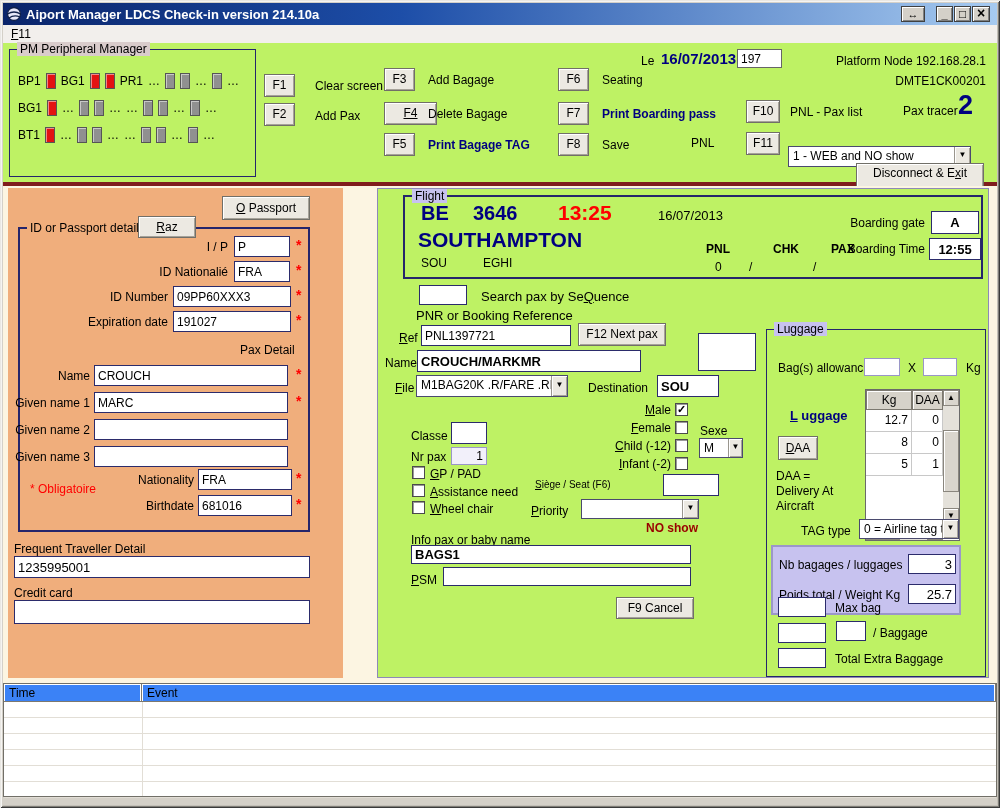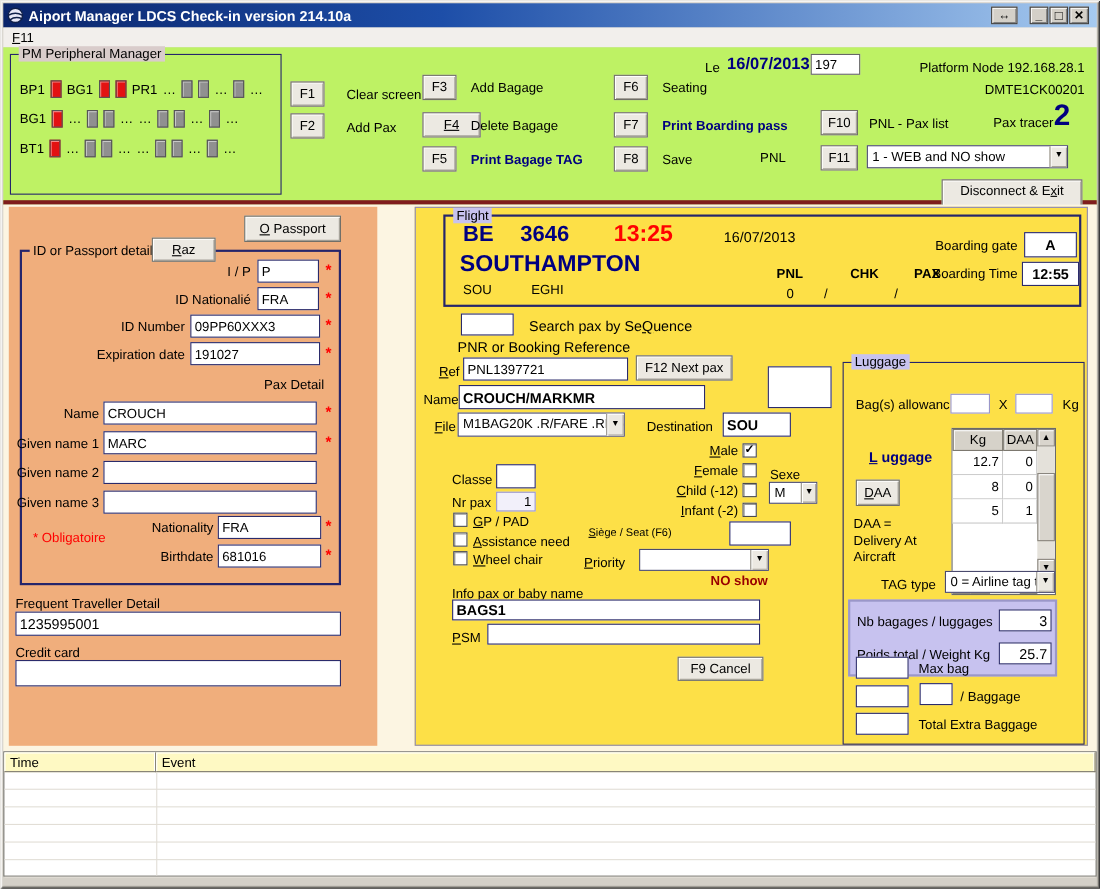--- a/index.html
+++ b/index.html
@@ -62,35 +62,35 @@
   .dd-text { font-size:12px; padding:2px 18px 0 4px; white-space:nowrap; overflow:hidden; }
   .dd-btn { position:absolute; right:0; top:0; bottom:0; width:16px; background:#ECE9E2;
     border-left:1px solid #9a968e; box-shadow: inset 1px 1px 0 #fff, inset -1px -1px 0 #A6A299;
     font-size:8px; text-align:center; line-height:16px; }
 
   .ast { position:absolute; color:#FF0000; font-weight:bold; font-size:14px; }
 
   
   #mainarea { position:absolute; left:3px; top:186px; right:3px; height:497px; background:#FCF5E2; }
   #leftpanel { position:absolute; left:5px; top:2px; width:335px; height:490px; background:#F0AE7C; }
-  #midpanel  { position:absolute; left:374px; top:2px; width:612px; height:490px; background:#fde047;
+  #midpanel  { position:absolute; left:374px; top:2px; width:612px; height:490px; background:#bef264;
     border:1px solid #8D89B8; }
 
   
   .tbl-head { background:#D6D2C9; border:1px solid #7c786f;
     box-shadow: inset 1px 1px 0 #fff; font-size:12px; text-align:center; }
   .tbl-cell { background:#fff; border-right:1px solid #C8C8C8; border-bottom:1px solid #C8C8C8;
     font-size:12px; text-align:right; padding:3px 3px 0 0; }
   .scroll { background:#D9D5CD; border:1px solid #8a867e; box-shadow: inset 1px 1px 0 #fff;
     font-size:8px; text-align:center; }
 
   
   #logtable { position:absolute; left:3px; top:683px; width:994px; height:114px; background:#fff;
     border:1px solid #716F68; }
-  .log-head { position:absolute; top:0; height:18px; background:#fef9c3;
+  .log-head { position:absolute; top:0; height:18px; background:#3b82f6;
     border-right:1px solid #7c786f; border-bottom:1px solid #7c786f;
     box-shadow: inset 1px 1px 0 #fff, inset -1px 0 0 #fff;
     font-size:12px; padding:2px 0 0 5px; }
   .log-row { position:absolute; height:16px; left:0; right:0; border-bottom:1px solid #E2DED6; }
   .log-div { position:absolute; top:18px; bottom:0; left:138px; width:1px; background:#E2DED6; }
 </style>
 </head>
 <body>
 
 <div id="win">
@@ -178,21 +178,21 @@
     <div class="lbl" style="left:599px; top:30px;">Seating</div>
     <div class="btn" style="left:555px; top:59px; width:31px; height:23px; line-height:21px;">F7</div>
     <div class="lbl navy bold" style="left:599px; top:64px;">Print Boarding pass</div>
     <div class="btn" style="left:555px; top:90px; width:31px; height:23px; line-height:21px;">F8</div>
     <div class="lbl" style="left:599px; top:95px;">Save</div>
     <div class="lbl" style="left:688px; top:93px;">PNL</div>
 
     <div class="btn" style="left:743px; top:57px; width:34px; height:23px; line-height:21px;">F10</div>
     <div class="lbl" style="left:787px; top:62px;text-align:right;">PNL - Pax list</div>
     <div class="btn" style="left:743px; top:89px; width:34px; height:23px; line-height:21px;">F11</div>
-    <div class="dd" style="left:785px; top:89px; width:183px; height:21px;">
+    <div class="dd" style="left:785px; top:103px; width:183px; height:21px;">
       <div class="dd-text">1 - WEB and NO show</div>
       <div class="dd-btn">▼</div>
     </div>
 
     <div class="lbl" style="left:638px; top:11px;">Le</div>
     <div class="lbl navy bold" style="left:658px; top:7px; font-size:15px;">16/07/2013</div>
     <input class="inp" style="left: 734px; top: 6px; width: 45px; height: 19px; border-color: rgb(102, 102, 102);" value="197">
     <div class="lbl right" style="left:758px; top:11px; width:225px;">Platform Node 192.168.28.1</div>
     <div class="lbl right" style="left:758px; top:31px; width:225px;">DMTE1CK00201</div>
     <div class="lbl" style="left:900px; top:61px;">Pax tracer</div>

